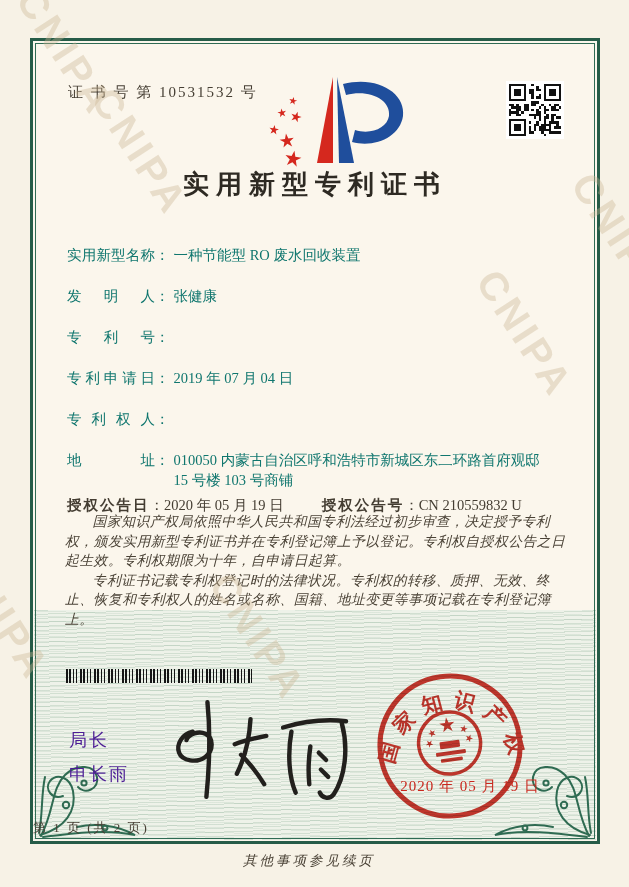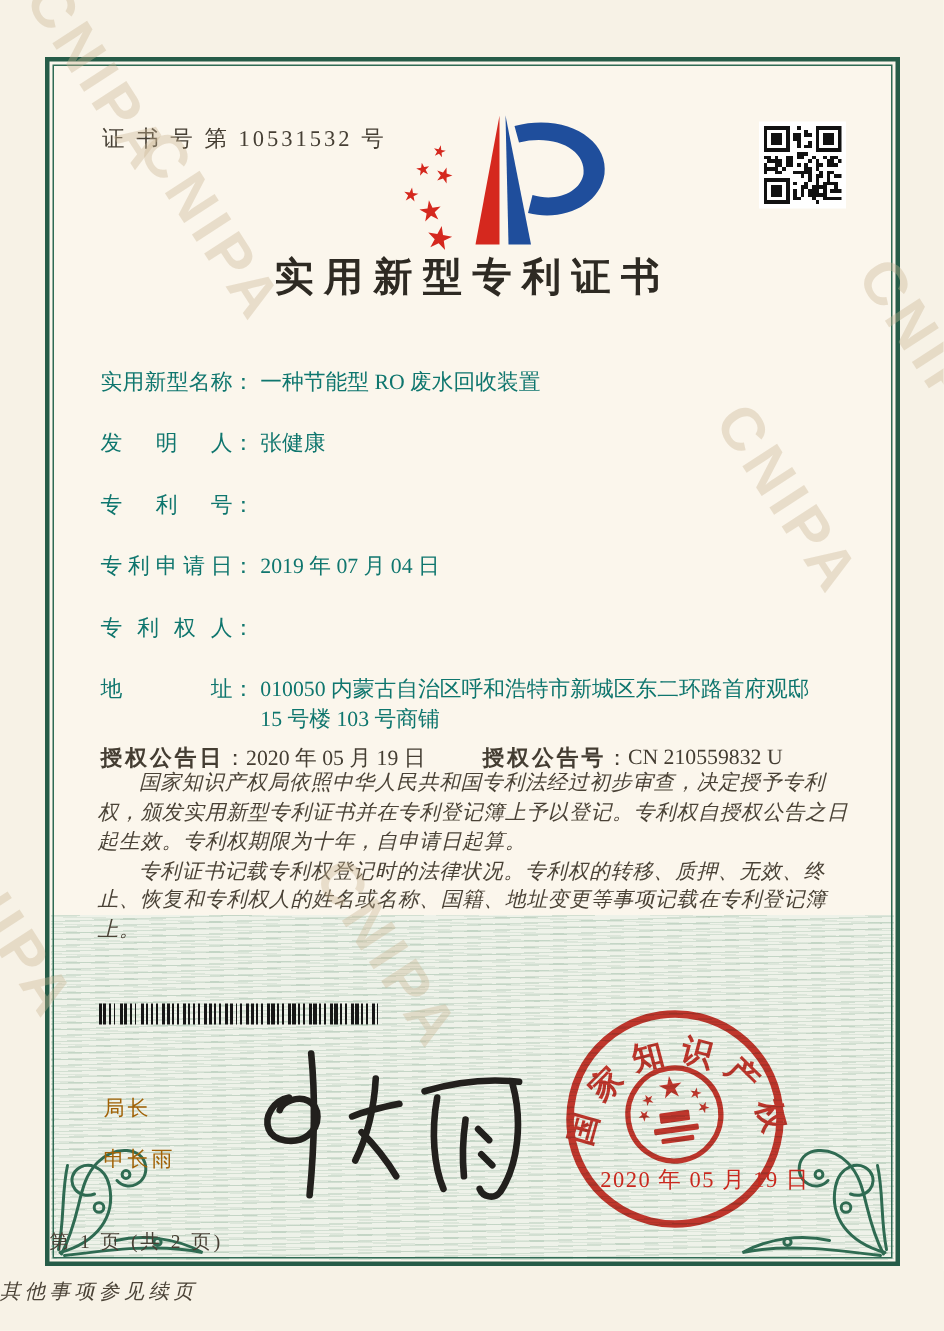--- a/index.html
+++ b/index.html
@@ -81,34 +81,34 @@
 
   .barcode {
     position:absolute; left:33px; top:628px; width:186px; height:14px; z-index:5;
     background:repeating-linear-gradient(90deg,
       #161616 0 2px, rgba(0,0,0,0) 2px 3px,
       #161616 3px 5px, rgba(0,0,0,0) 5px 7px,
       #161616 7px 8px, rgba(0,0,0,0) 8px 10px,
       #161616 10px 11px, rgba(0,0,0,0) 11px 14px);
   }
 
-  .signer { position:absolute; left:36px; top:682px; z-index:5; font-size:14px; color:#a16207; }
+  .signer { position:absolute; left:36px; top:682px; z-index:5; font-size:18px; color:#4c1d95; }
   .signer div { line-height:34px; letter-spacing:2px; }
   .signature { position:absolute; left:128px; top:655px; width:200px; height:105px; z-index:6; }
 
   .seal { position:absolute; left:340px; top:628px; width:154px; height:154px; z-index:6; transform:rotate(-8deg); opacity:0.92; mix-blend-mode:multiply; }
   .seal-date {
     position:absolute; left:352px; top:736px; width:170px; z-index:7;
     color:#c9281e; font-size:15px; letter-spacing:1px; text-align:center;
   }
 
   .page-no { position:absolute; left:0; right:0; top:778px; text-align:left; font-size:13px; color:#473f34; z-index:5; letter-spacing:2px; }
 
   .footer-note {
-    position:absolute; left:0; right:11px; top:852px; 
+    position:absolute; left:0; right:11px; top:852px; text-align:center;
     font-size:13.5px; font-style:italic; color:#4a4236; letter-spacing:3px; z-index:2;
   }
 </style>
 </head>
 <body>
 
 <div class="page">
 
   <div class="wm" style="left:120px; top:80px;">CNIPA</div>
   <div class="wm" style="left:600px; top:165px;">CNIPA</div>

